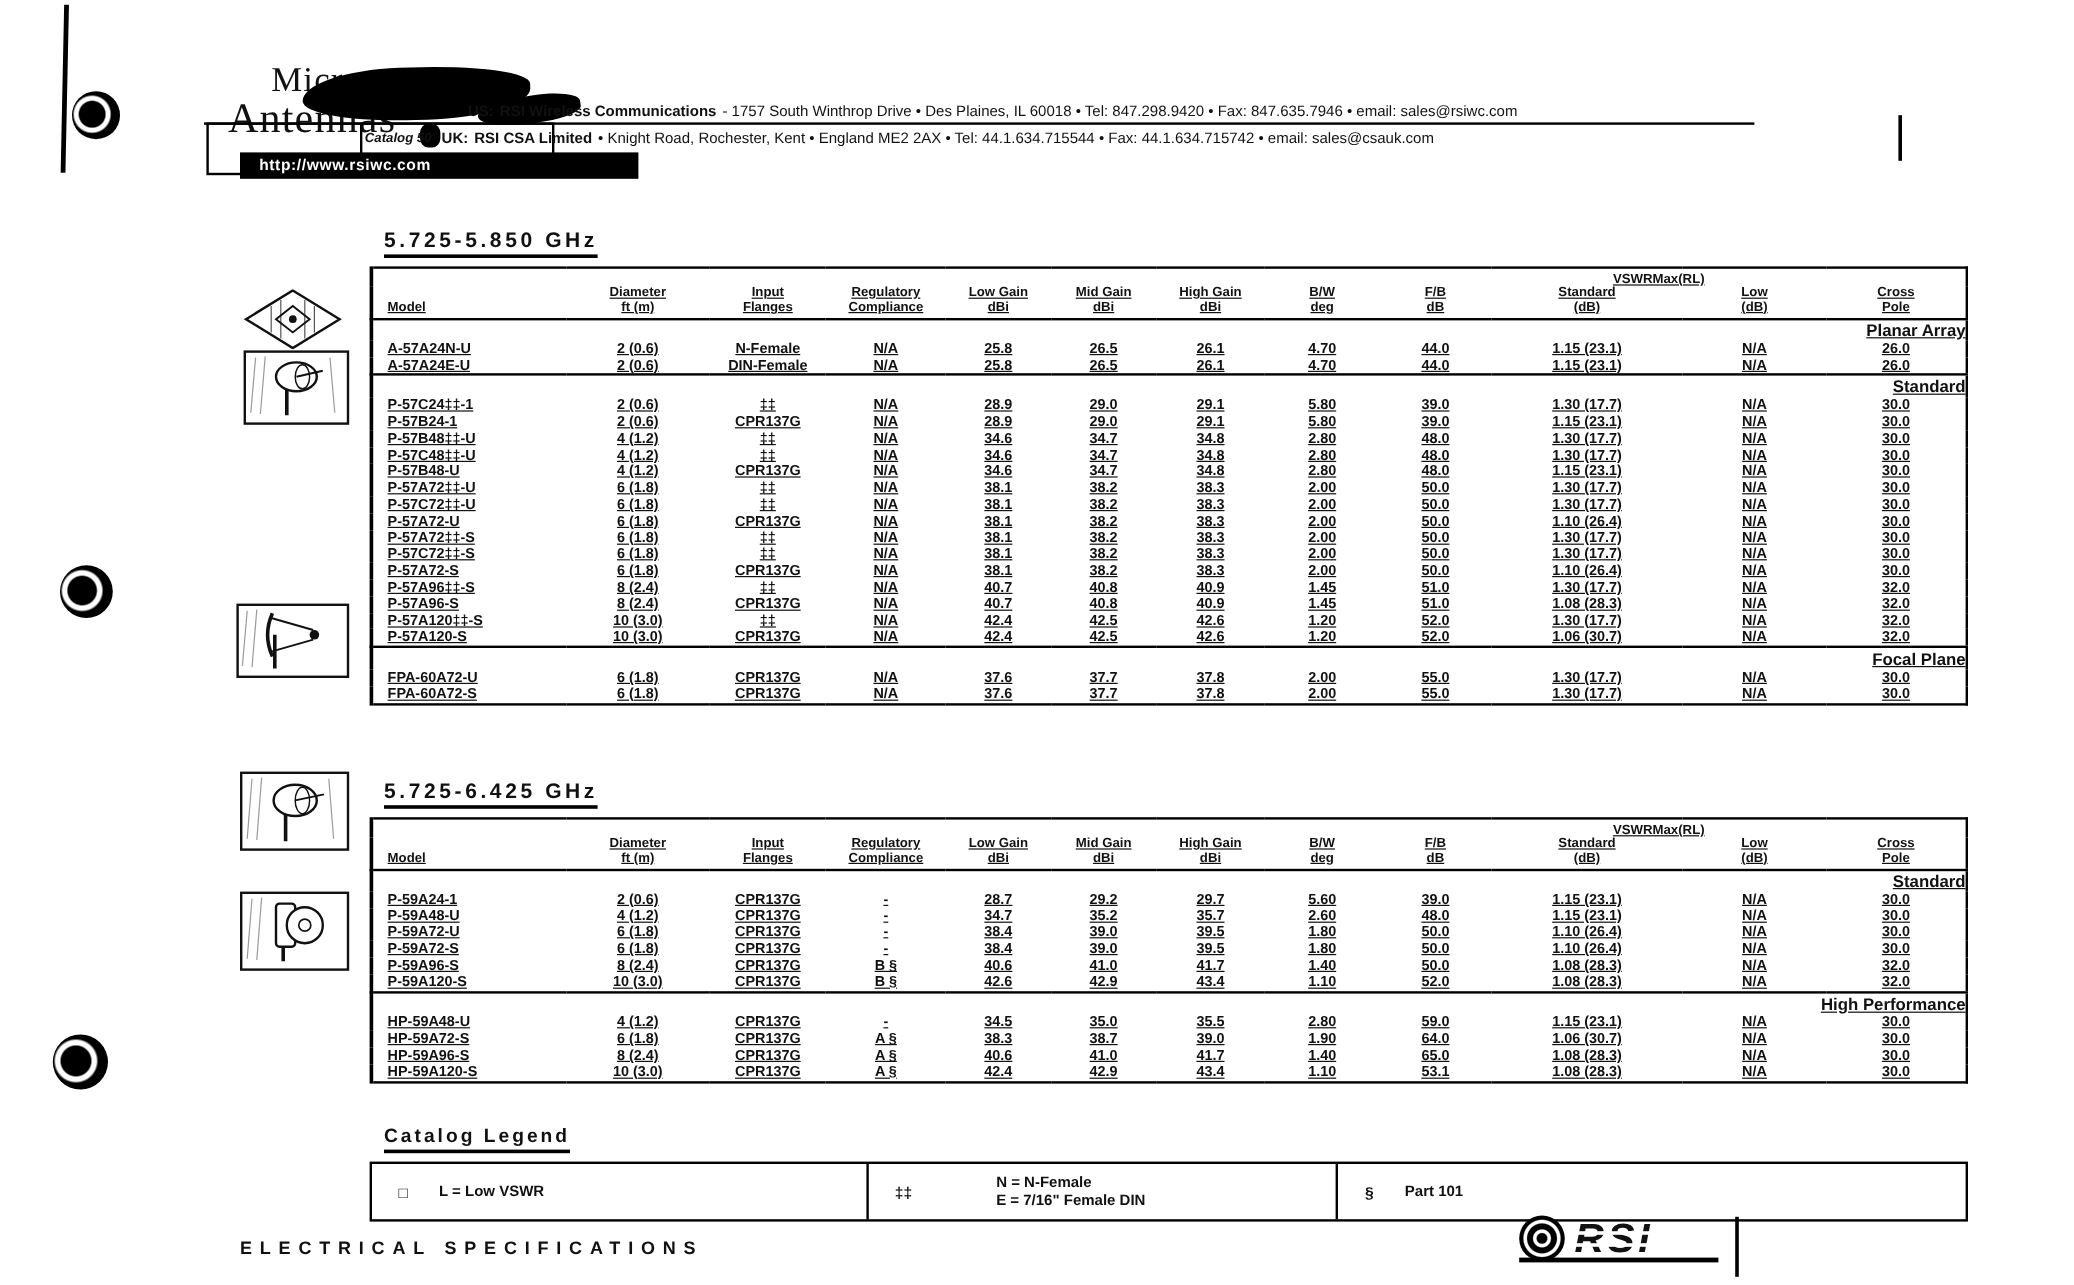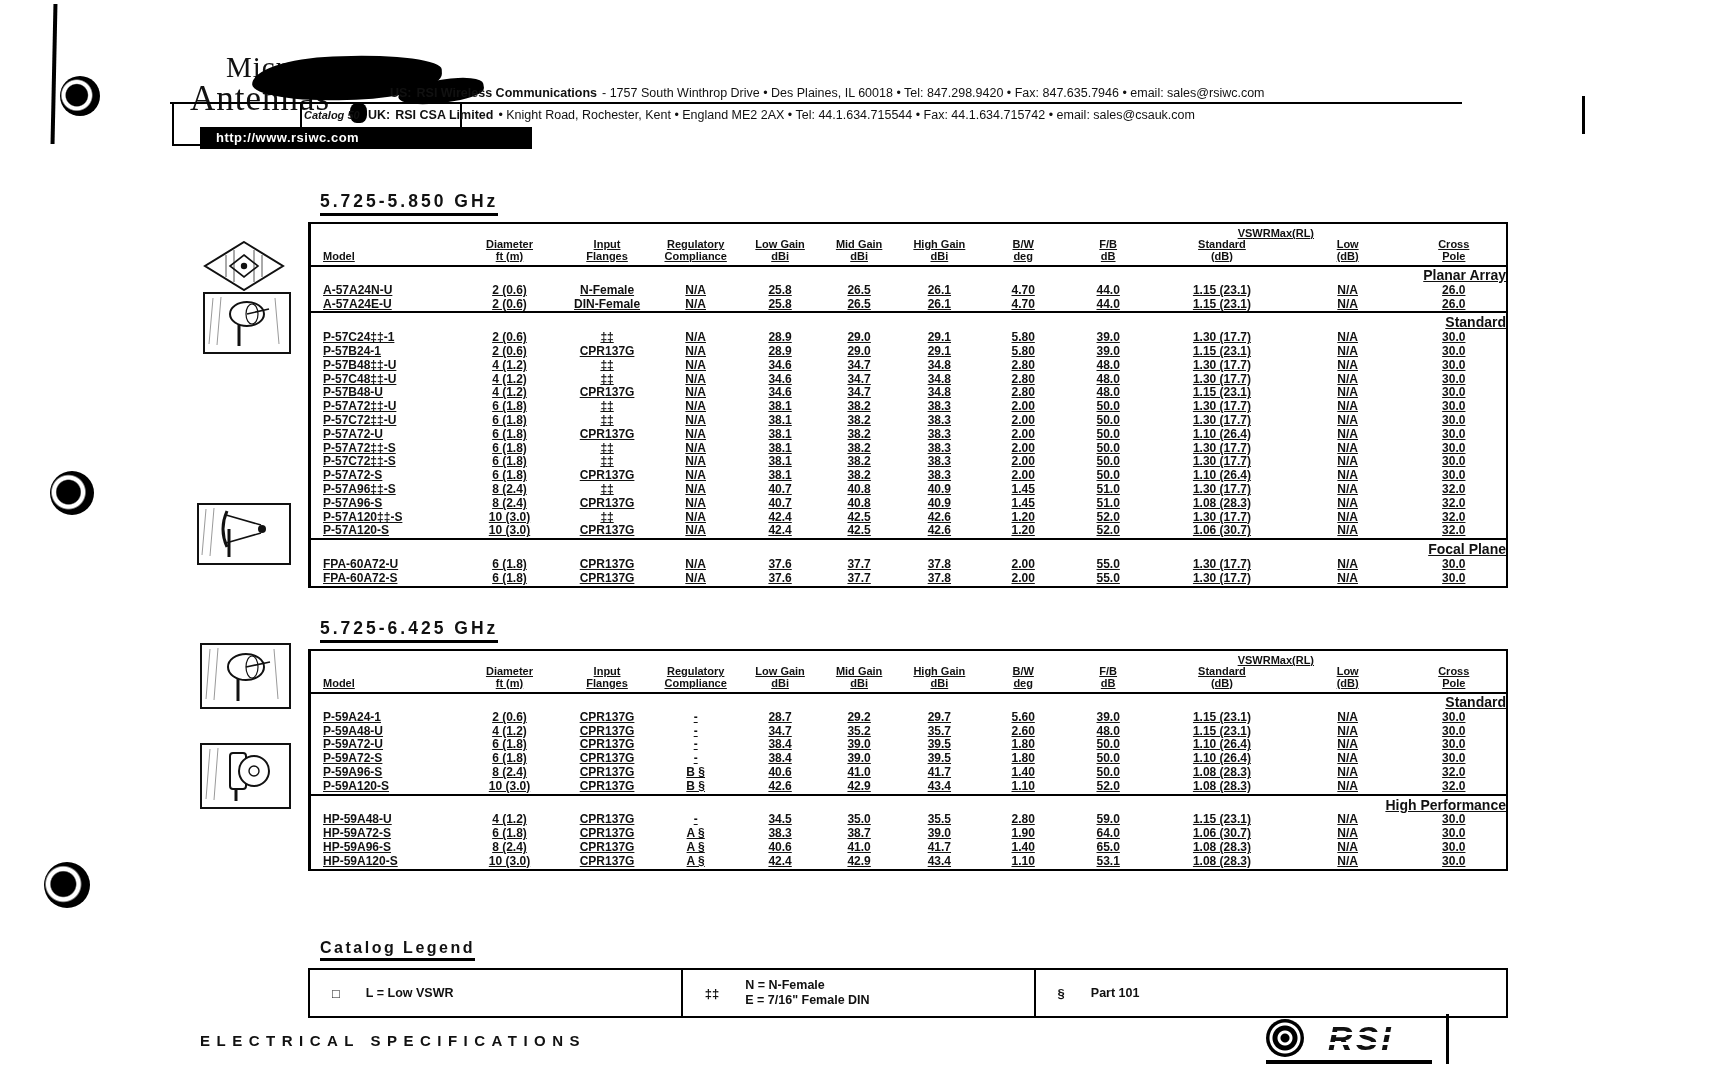--- a/index.html
+++ b/index.html
@@ -32,48 +32,48 @@
   .c1{left:390px;top:86px;}
   .c2{left:368px;top:108px;}
   .web-bar{position:absolute;left:200px;top:127px;width:332px;height:22px;background:#000;color:#fff;
            font-size:13px;font-weight:bold;line-height:22px;padding-left:16px;box-sizing:border-box;letter-spacing:.5px;}
 
   
   .micon{position:absolute;}
   .micon.box{border:2px solid #111;background:#fff;}
 
   
-  .block{position:absolute;left:308px;width:1200px;}
-  .t1{top:185px;} .t2{top:612px;} .lg{top:931px;}
+  .block{position:absolute;left:308px;width:1332px;}
+  .t1{top:185px;} .t2{top:644px;} .lg{top:931px;}
   .ttl{margin:0 0 9px 12px;}
   .ttl span{font-size:17.5px;font-weight:bold;letter-spacing:3px;border-bottom:3px solid #000;padding-bottom:2px;}
   .ttl.sm span{font-size:16px;letter-spacing:2.5px;}
 
   table.spec{border-collapse:collapse;width:100%;table-layout:fixed;border:2.5px solid #000;border-left:3px solid #000;text-decoration:underline;}
   table.spec th, table.spec td{padding:0 2px;white-space:nowrap;font-weight:bold;}
   table.spec thead th{vertical-align:bottom;text-align:center;}
   table.spec thead .th-top,.spec thead .th-bot{font-size:11px;line-height:11.5px;}
   table.spec thead tr.vswr-row th{font-size:11px;line-height:11px;padding-top:4px;border:none;}
   table.spec thead tr.cols-row th{border-bottom:2.5px solid #000;padding-bottom:3px;}
   table.spec td{font-size:12px;line-height:13.8px;text-align:center;}
   table.spec td.model-col, table.spec th.model-col{text-align:left;padding-left:12px;}
   tr.section-row td{font-size:14px;font-weight:bold;padding:2px 0 1px 12px;text-align:right;}
   tbody tr.section-row.sep td{border-top:2px solid #000;padding-top:3px;}
 
   
   .lg-box{border:2px solid #000;height:46px;display:flex;align-items:center;}
   .lg-cell{display:flex;align-items:center;height:100%;box-sizing:border-box;font-size:12.5px;font-weight:bold;}
   .lg-c1{width:31%;} .lg-c2{width:29.5%;border-left:2px solid #000;} .lg-c3{width:39.5%;border-left:2px solid #000;}
   .lg-sym{margin:0 26px 0 22px;font-size:13px;}
-  .lg-2l div{line-height:15px;}
+  .lg-2l div{line-height:15px;margin-left:44px;}
 
   
   .foot-left{position:absolute;left:200px;top:1032px;font-size:15px;font-weight:bold;letter-spacing:6.5px;}
-  .rsi{position:absolute;left:1266px;top:1016px;width:166px;height:48px;border-bottom:4px solid #000;
-       display:flex;align-items:center;gap:24px;box-sizing:border-box;}
+  .rsi{position:absolute;left:1266px;top:1016px;width:166px;height:36px;border-bottom:4px solid #000;
+       display:flex;align-items:center;gap:8px;box-sizing:border-box;}
   .rsi-emblem{width:38px;height:38px;border-radius:50%;display:inline-block;
        background:radial-gradient(circle at 50% 50%, #000 0 4px, #fff 5px 7px, #000 8px 12px, #fff 13px 15px, #000 16px 19px);}
   .rsi-word{position:relative;font-size:34px;font-weight:bold;font-style:italic;letter-spacing:3px;line-height:38px;}
   .rsi-word .stripe{position:absolute;left:-3px;right:-3px;height:3px;background:#fff;}
   .st1{top:13px;} .st2{top:23px;}
   .page-bar{position:absolute;left:1446px;top:1014px;width:3px;height:50px;background:#000;}
   .page-num{position:absolute;left:1458px;top:1084px;font-size:18px;font-weight:bold;}
 </style>
 </head>
 <body>

